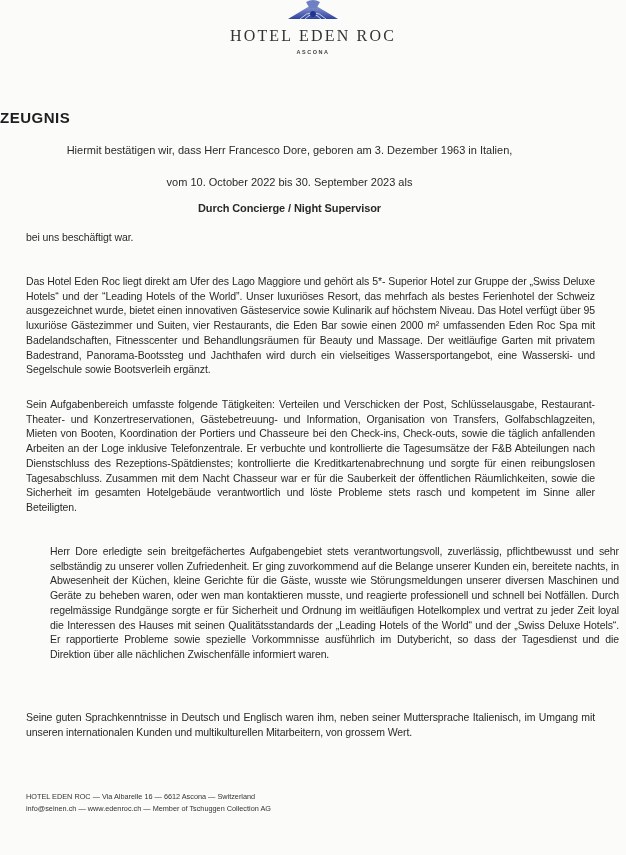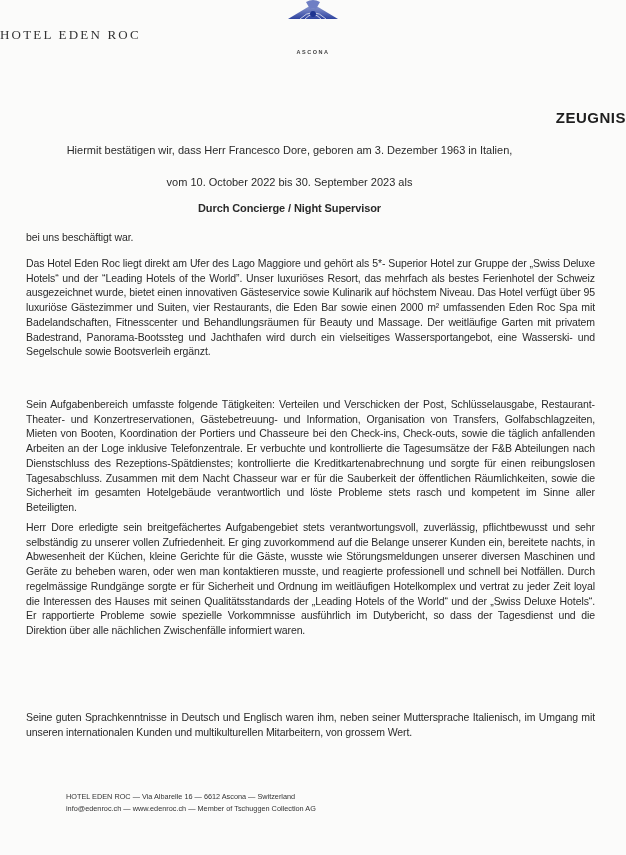--- a/index.html
+++ b/index.html
@@ -6,49 +6,49 @@
   body {
     width: 626px; height: 855px; background: #fbfbfa; position: relative; overflow: hidden;
     font-family: "Liberation Sans", "DejaVu Sans", sans-serif; color: #2a2a2a;
   }
   .logo {
     position: absolute; left: 0; width: 626px; top: 0; height: 20px;
     display: flex; justify-content: center;
   }
   .logo svg { width: 54px; height: 20px; }
   .brand {
-    position: absolute; top: 27px; left: 0; width: 626px; 
-    font-family: "Liberation Serif", "DejaVu Serif", serif; font-size: 13px;
+    position: absolute; top: 27px; left: 0; width: 626px; text-align: center;
+    font-family: "Liberation Serif", "DejaVu Serif", serif; font-size: 16px;
     letter-spacing: 2.2px; color: #333;
   }
   .city {
     position: absolute; top: 49px; left: 0; width: 626px; text-align: center;
     font-size: 5.5px; letter-spacing: 1.5px; font-weight: bold; color: #444;
   }
   .title {
-    position: absolute; top: 109px; left: 0; width: 626px; text-align: right;
+    position: absolute; top: 109px; left: 0; width: 626px; text-align: left;
     font-size: 15px; font-weight: bold; letter-spacing: 0.5px; color: #1e1e1e;
   }
   .center-line {
     position: absolute; left: 0; width: 579px; text-align: center; font-size: 11px;
   }
   .l1 { top: 144px; }
   .l2 { top: 176px; }
   .role { top: 202px; font-weight: bold; font-size: 11px; letter-spacing: -0.1px; }
   .para {
     position: absolute; left: 26px; width: 569px; font-size: 10.5px; line-height: 14.7px;
     text-align: justify; color: #2a2a2a; letter-spacing: -0.1px;
   }
   .p0 { top: 230px; }
-  .p1 { top: 256px; }
+  .p1 { top: 274px; }
   .p2 { top: 397px; }
-  .p3 { top: 520px; }
+  .p3 { top: 544px; margin-left: 24px; }
   .p4 { top: 710px; }
   .footer {
-    position: absolute; left: 26px; top: 791px; font-size: 7.3px; line-height: 11.6px; color: #333; margin-left: 40px;
+    position: absolute; left: 26px; top: 791px; font-size: 7.3px; line-height: 11.6px; color: #333;
   }
 </style>
 </head>
 <body>
 
 <div class="logo">
   <svg viewBox="0 0 54 20">
     <defs>
       <linearGradient id="g" x1="0" y1="0" x2="0" y2="1">
         <stop offset="0" stop-color="#9aa6d6"></stop>
@@ -71,14 +71,14 @@
 <div class="center-line role">Durch Concierge / Night Supervisor</div>
 
 <div class="para p0">bei uns beschäftigt war.</div>
 <div class="para p1">Das Hotel Eden Roc liegt direkt am Ufer des Lago Maggiore und gehört als 5*- Superior Hotel zur Gruppe der „Swiss Deluxe Hotels“ und der “Leading Hotels of the World”. Unser luxuriöses Resort, das mehrfach als bestes Ferienhotel der Schweiz ausgezeichnet wurde, bietet einen innovativen Gästeservice sowie Kulinarik auf höchstem Niveau. Das Hotel verfügt über 95 luxuriöse Gästezimmer und Suiten, vier Restaurants, die Eden Bar sowie einen 2000 m² umfassenden Eden Roc Spa mit Badelandschaften, Fitnesscenter und Behandlungsräumen für Beauty und Massage. Der weitläufige Garten mit privatem Badestrand, Panorama-Bootssteg und Jachthafen wird durch ein vielseitiges Wassersportangebot, eine Wasserski- und Segelschule sowie Bootsverleih ergänzt.</div>
 <div class="para p2">Sein Aufgabenbereich umfasste folgende Tätigkeiten: Verteilen und Verschicken der Post, Schlüsselausgabe, Restaurant- Theater- und Konzertreservationen, Gästebetreuung- und Information, Organisation von Transfers, Golfabschlagzeiten, Mieten von Booten, Koordination der Portiers und Chasseure bei den Check-ins, Check-outs, sowie die täglich anfallenden Arbeiten an der Loge inklusive Telefonzentrale. Er verbuchte und kontrollierte die Tagesumsätze der F&amp;B Abteilungen nach Dienstschluss des Rezeptions-Spätdienstes; kontrollierte die Kreditkartenabrechnung und sorgte für einen reibungslosen Tagesabschluss. Zusammen mit dem Nacht Chasseur war er für die Sauberkeit der öffentlichen Räumlichkeiten, sowie die Sicherheit im gesamten Hotelgebäude verantwortlich und löste Probleme stets rasch und kompetent im Sinne aller Beteiligten.</div>
 <div class="para p3">Herr Dore erledigte sein breitgefächertes Aufgabengebiet stets verantwortungsvoll, zuverlässig, pflichtbewusst und sehr selbständig zu unserer vollen Zufriedenheit. Er ging zuvorkommend auf die Belange unserer Kunden ein, bereitete nachts, in Abwesenheit der Küchen, kleine Gerichte für die Gäste, wusste wie Störungsmeldungen unserer diversen Maschinen und Geräte zu beheben waren, oder wen man kontaktieren musste, und reagierte professionell und schnell bei Notfällen. Durch regelmässige Rundgänge sorgte er für Sicherheit und Ordnung im weitläufigen Hotelkomplex und vertrat zu jeder Zeit loyal die Interessen des Hauses mit seinen Qualitätsstandards der „Leading Hotels of the World“ und der „Swiss Deluxe Hotels“. Er rapportierte Probleme sowie spezielle Vorkommnisse ausführlich im Dutybericht, so dass der Tagesdienst und die Direktion über alle nächlichen Zwischenfälle informiert waren.</div>
 <div class="para p4">Seine guten Sprachkenntnisse in Deutsch und Englisch waren ihm, neben seiner Muttersprache Italienisch, im Umgang mit unseren internationalen Kunden und multikulturellen Mitarbeitern, von grossem Wert.</div>
 
 <div class="footer">
   <div>HOTEL EDEN ROC — Via Albarelle 16 — 6612 Ascona — Switzerland</div>
-  <div>info@edenroc.ch — www.edenroc.ch — Member of Tschuggen Collection AG</div>
+  <div>info@seinen.ch — www.edenroc.ch — Member of Tschuggen Collection AG</div>
 </div>
 
 </body></html>

